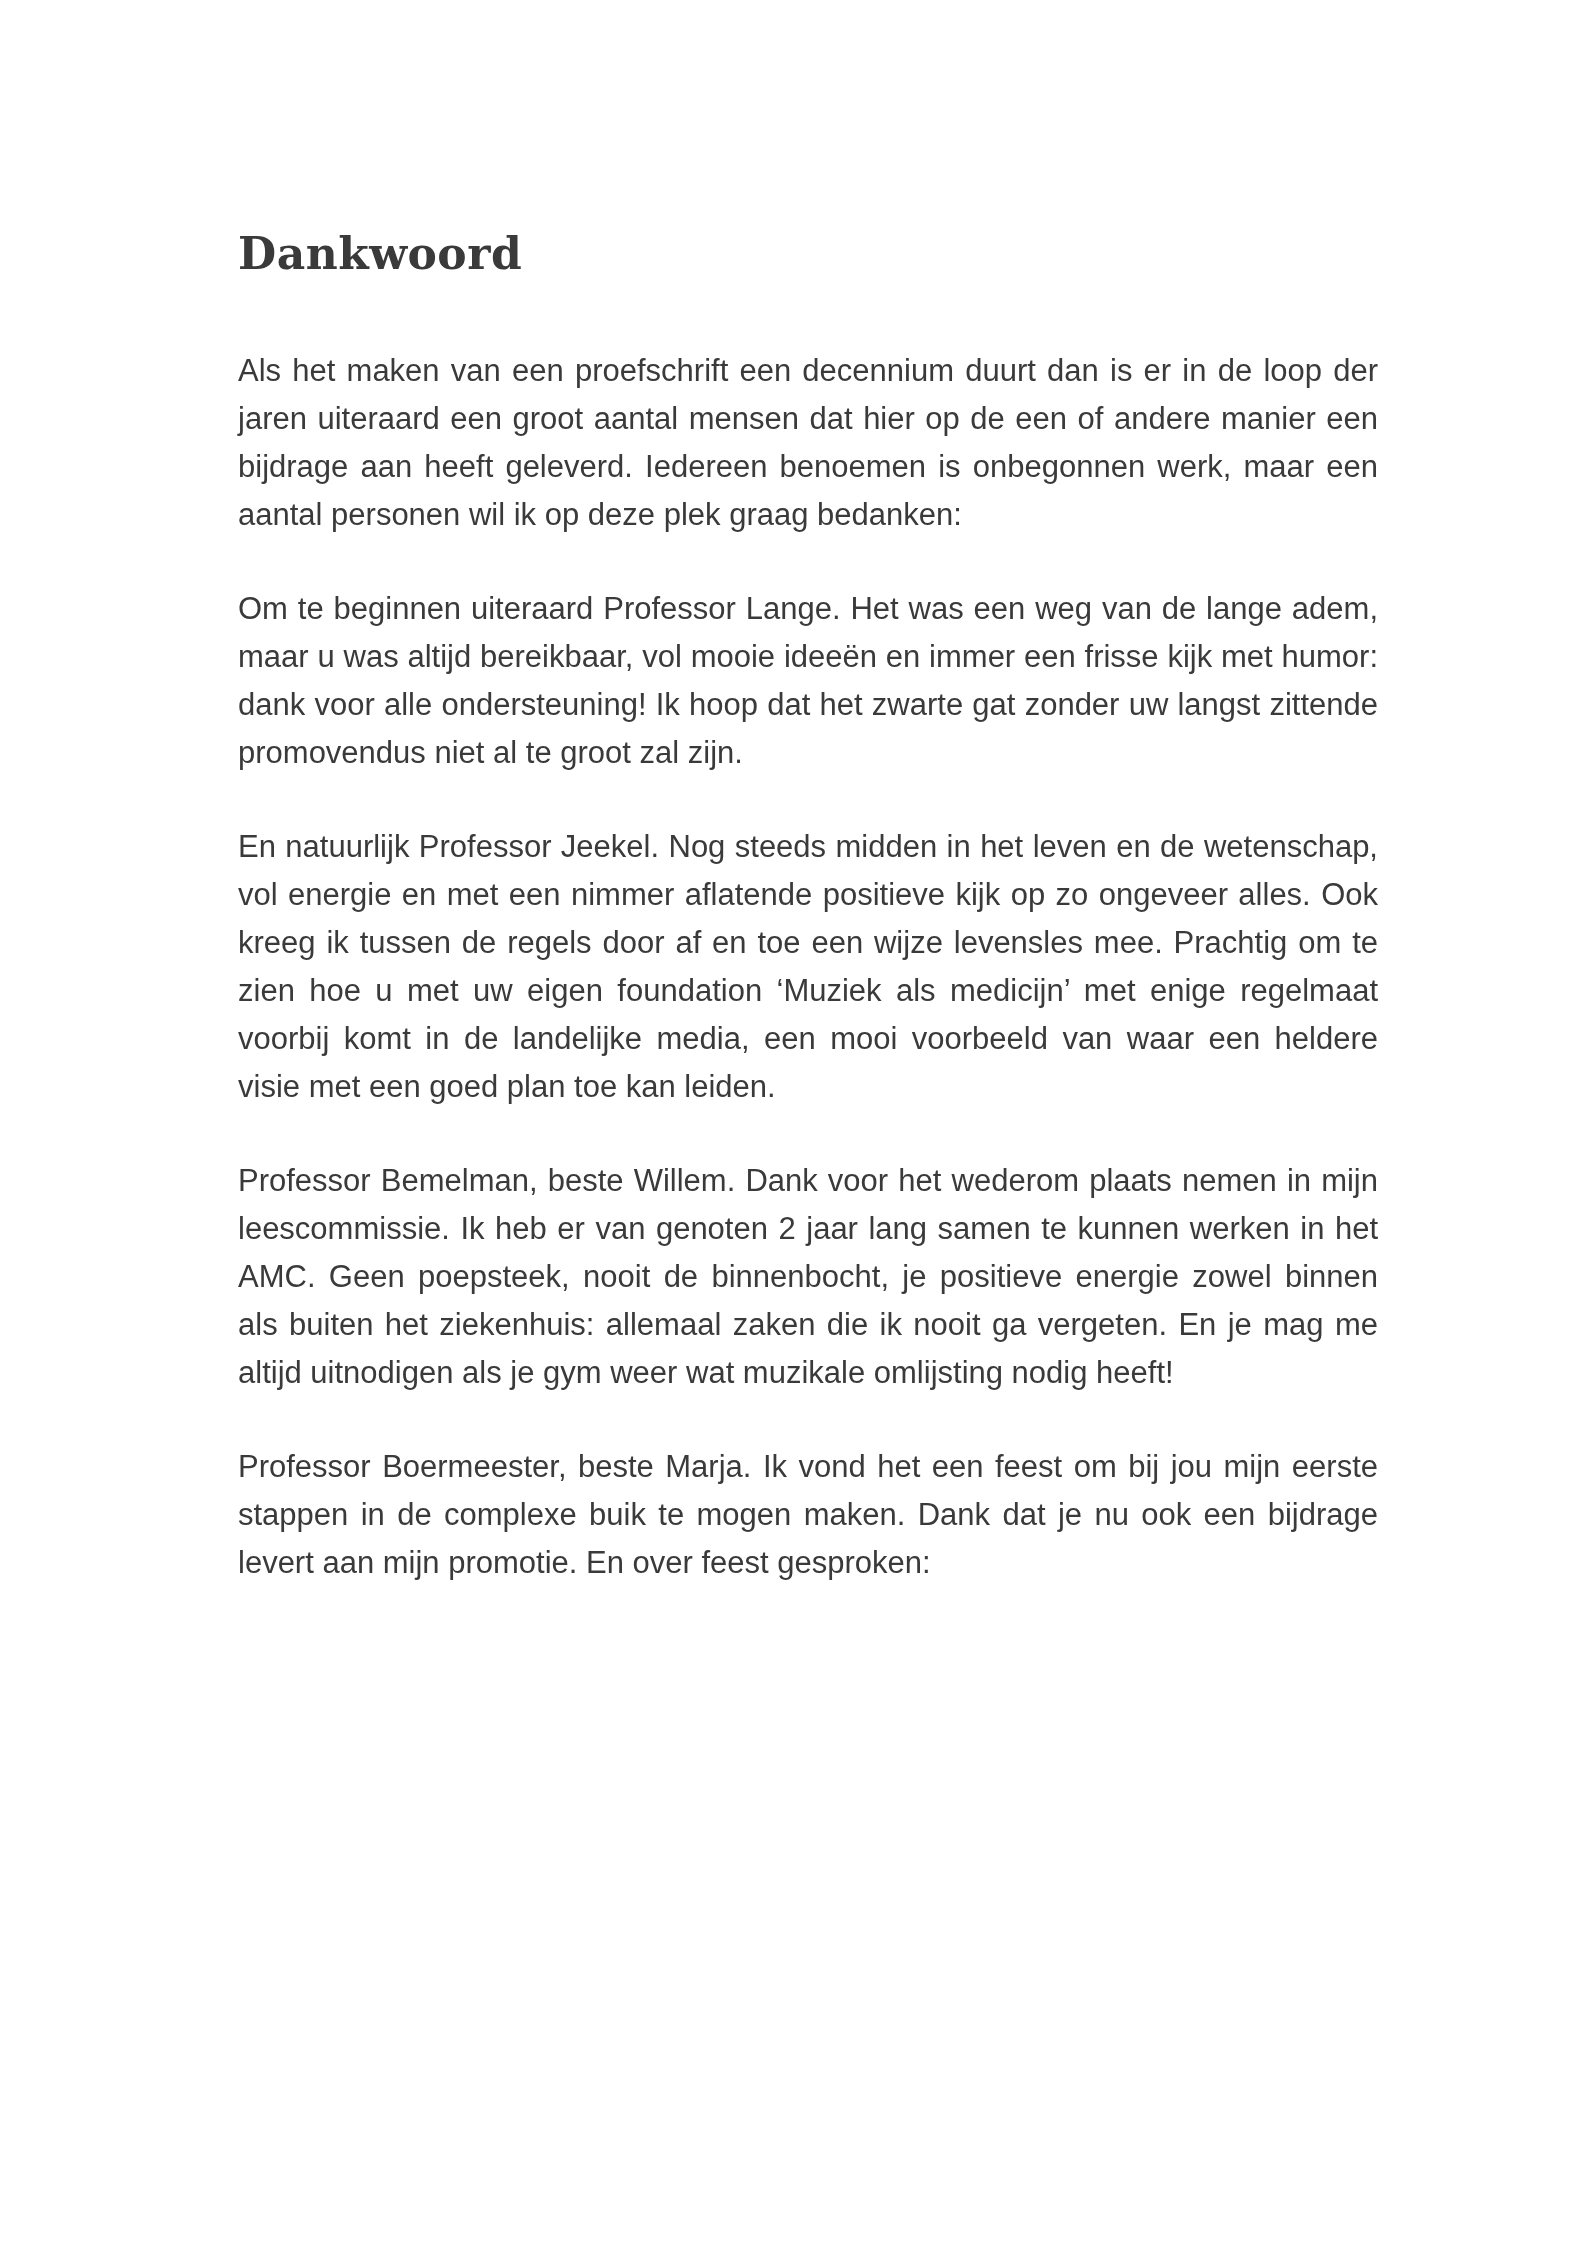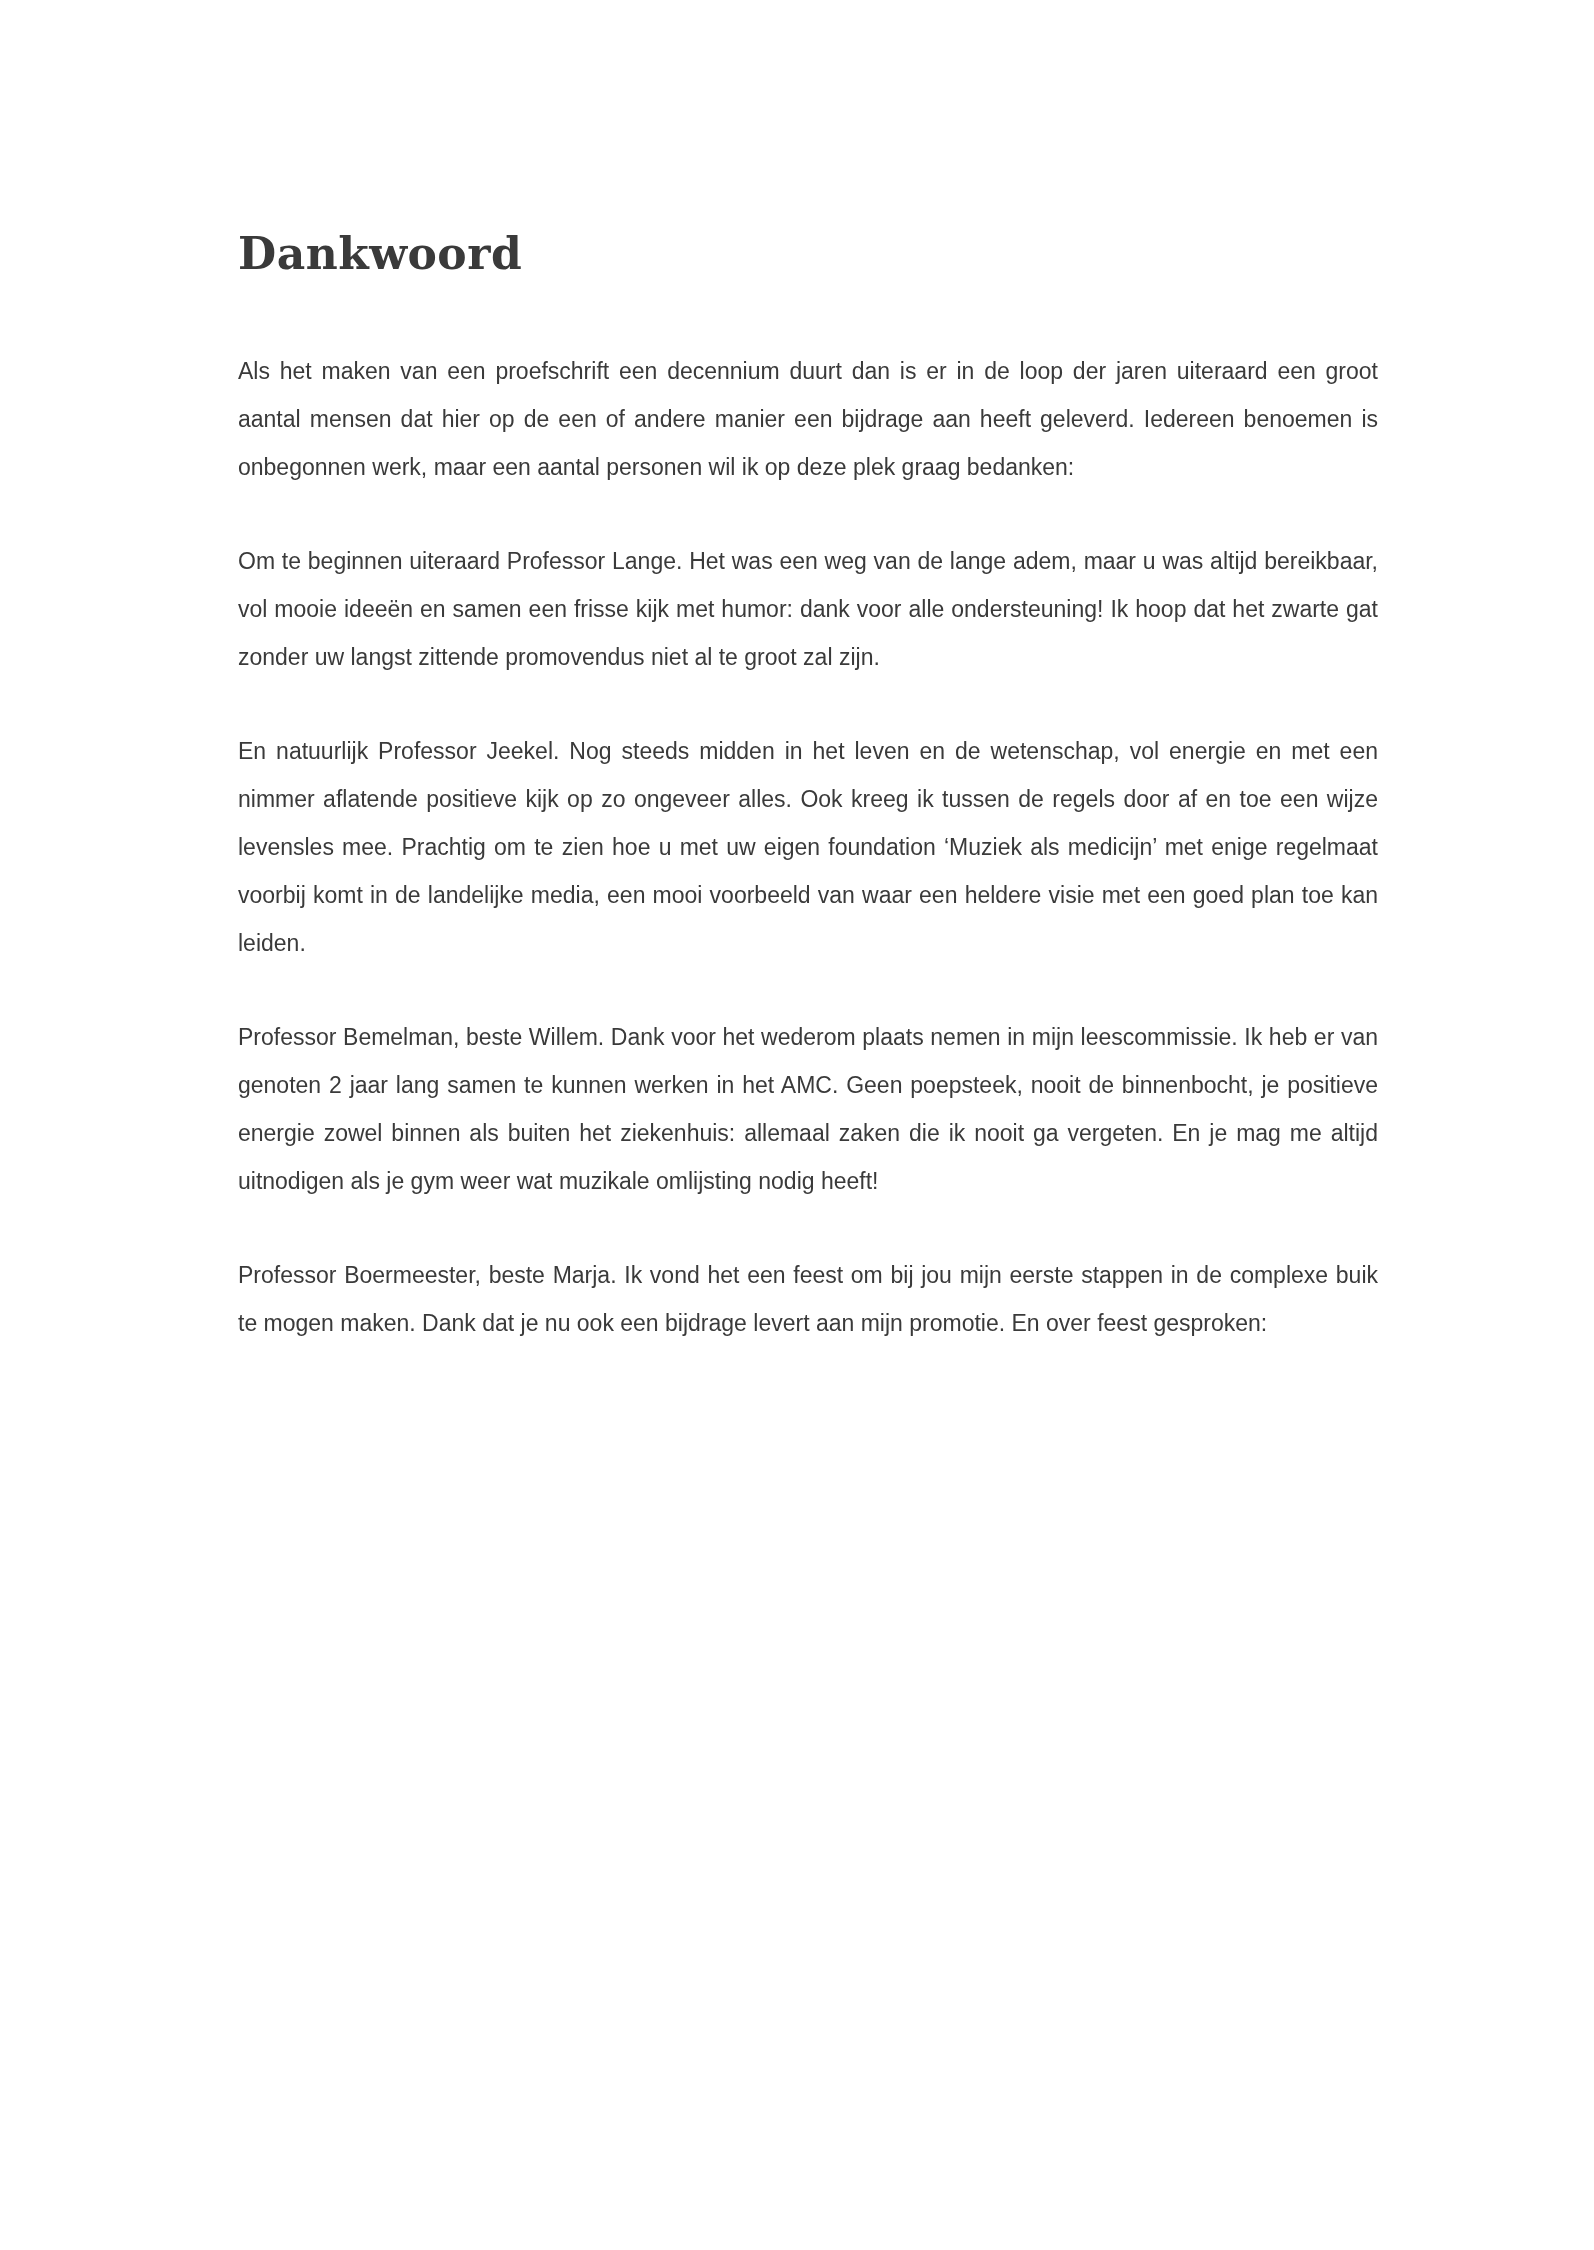--- a/index.html
+++ b/index.html
@@ -23,40 +23,40 @@
     font-family: "DejaVu Serif", "Liberation Serif", serif;
     font-weight: 700;
     font-size: 44px;
     line-height: 1.2;
     color: #3a3a3a;
     margin: 0 0 66px 0;
     letter-spacing: 0.5px;
   }
   p.doc-paragraph {
     font-family: "Liberation Sans", sans-serif;
-    font-size: 23px;
+    font-size: 31px;
     line-height: 48px;
     color: #3a3a3a;
     text-align: justify;
     margin: 0 0 46px 0;
   }
   p.doc-paragraph:last-child {
     margin-bottom: 15px;
   }
 </style>
 </head>
 <body>
 
 <div class="page">
   <div class="content">
     <h1 class="doc-title">Dankwoord</h1>
 
     <p class="doc-paragraph">Als het maken van een proefschrift een decennium duurt dan is er in de loop der jaren uiteraard een groot aantal mensen dat hier op de een of andere manier een bijdrage aan heeft geleverd. Iedereen benoemen is onbegonnen werk, maar een aantal personen wil ik op deze plek graag bedanken:</p>
 
-    <p class="doc-paragraph">Om te beginnen uiteraard Professor Lange. Het was een weg van de lange adem, maar u was altijd bereikbaar, vol mooie ideeën en samen een frisse kijk met humor: dank voor alle ondersteuning! Ik hoop dat het zwarte gat zonder uw langst zittende promovendus niet al te groot zal zijn.</p>
+    <p class="doc-paragraph">Om te beginnen uiteraard Professor Lange. Het was een weg van de lange adem, maar u was altijd bereikbaar, vol mooie ideeën en immer een frisse kijk met humor: dank voor alle ondersteuning! Ik hoop dat het zwarte gat zonder uw langst zittende promovendus niet al te groot zal zijn.</p>
 
     <p class="doc-paragraph">En natuurlijk Professor Jeekel. Nog steeds midden in het leven en de wetenschap, vol energie en met een nimmer aflatende positieve kijk op zo ongeveer alles. Ook kreeg ik tussen de regels door af en toe een wijze levensles mee. Prachtig om te zien hoe u met uw eigen foundation ‘Muziek als medicijn’ met enige regelmaat voorbij komt in de landelijke media, een mooi voorbeeld van waar een heldere visie met een goed plan toe kan leiden.</p>
 
     <p class="doc-paragraph">Professor Bemelman, beste Willem. Dank  voor het wederom plaats nemen in mijn leescommissie. Ik heb er van genoten 2 jaar lang samen te kunnen werken in het AMC. Geen poepsteek, nooit de binnenbocht, je positieve energie zowel binnen als buiten het ziekenhuis: allemaal zaken die ik nooit ga vergeten. En je mag me altijd uitnodigen als je gym weer wat muzikale omlijsting nodig heeft!</p>
 
 
     <p class="doc-paragraph">Professor Boermeester, beste Marja. Ik vond het een feest om bij jou mijn eerste stappen in de complexe buik te mogen maken. Dank dat je nu ook een bijdrage levert aan mijn promotie. En over feest gesproken:</p>
   </div>
 </div>
 

